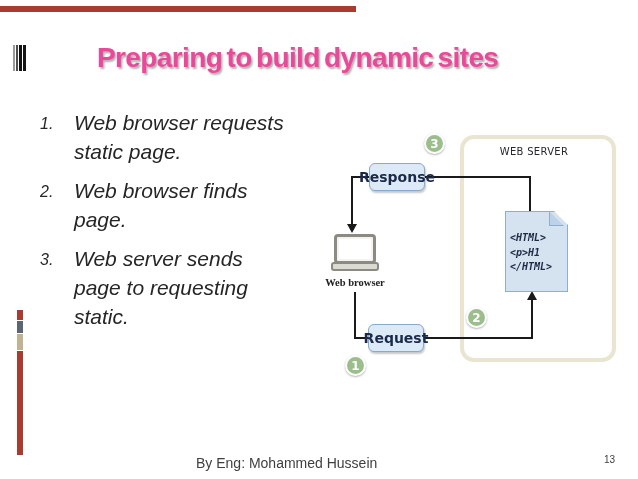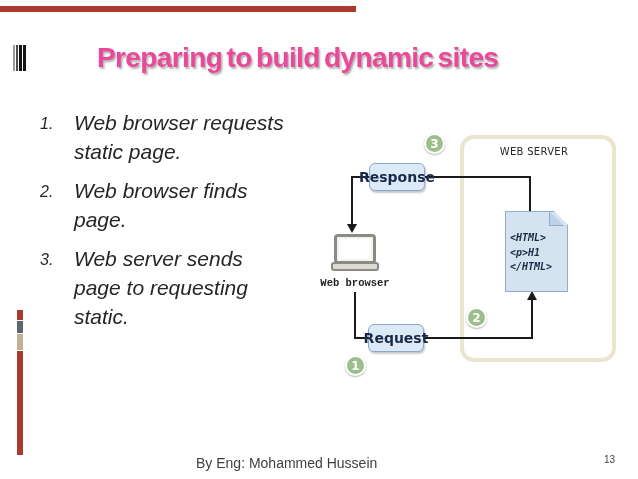--- a/index.html
+++ b/index.html
@@ -93,21 +93,21 @@
     left:334px;top:234px;width:42px;height:30px;box-sizing:border-box;
     border:3px solid #8B8B83;border-radius:4px;background:#F4F3EF;
   }
   .laptop-screen-inner{left:339px;top:239px;width:32px;height:20px;background:#ffffff;}
   .laptop-base{
     left:331px;top:262px;width:48px;height:9px;box-sizing:border-box;
     background:#DCDBD3;border:2px solid #8B8B83;border-radius:3px;
   }
   .browser-label{
     left:316px;top:277px;width:78px;text-align:center;
-    font-family:Liberation Mono, monospace;
+    font-family:Liberation Serif, serif;
     font-size:10.5px;font-weight:bold;color:#222222;
   }
 
   .badge{
     width:21px;height:21px;border-radius:50%;box-sizing:border-box;
     background:#9CBE8C;border:2px solid #ffffff;
     box-shadow:0 1px 2px rgba(0,0,0,0.3);
     display:flex;align-items:center;justify-content:center;
     color:#ffffff;font-size:12px;font-weight:bold;
     font-family:"DejaVu Sans", sans-serif;

